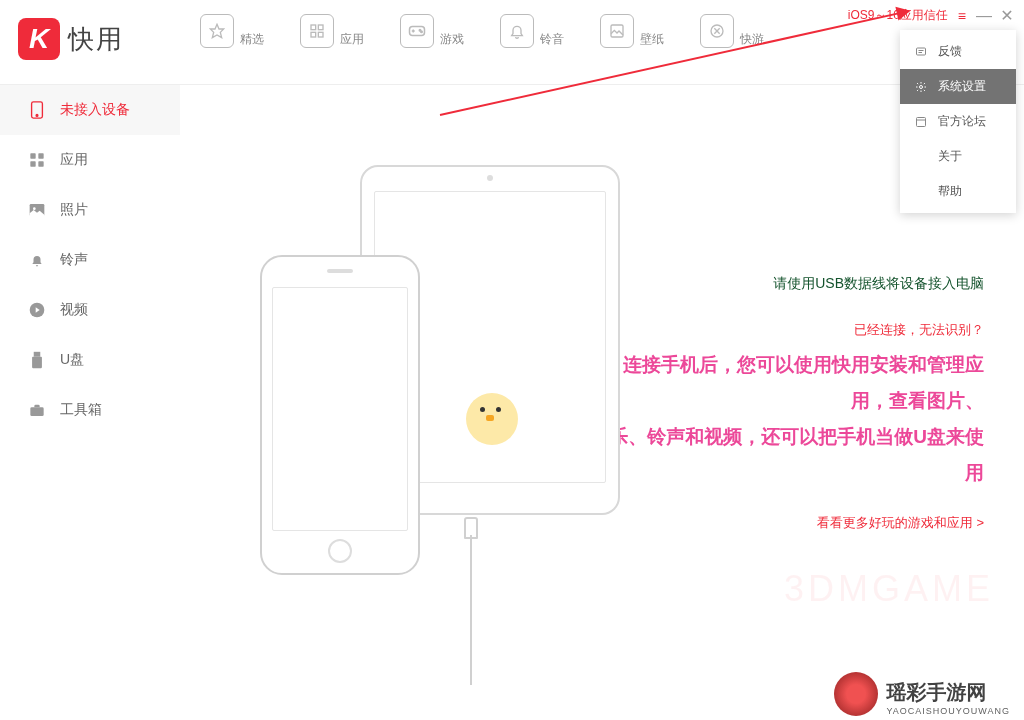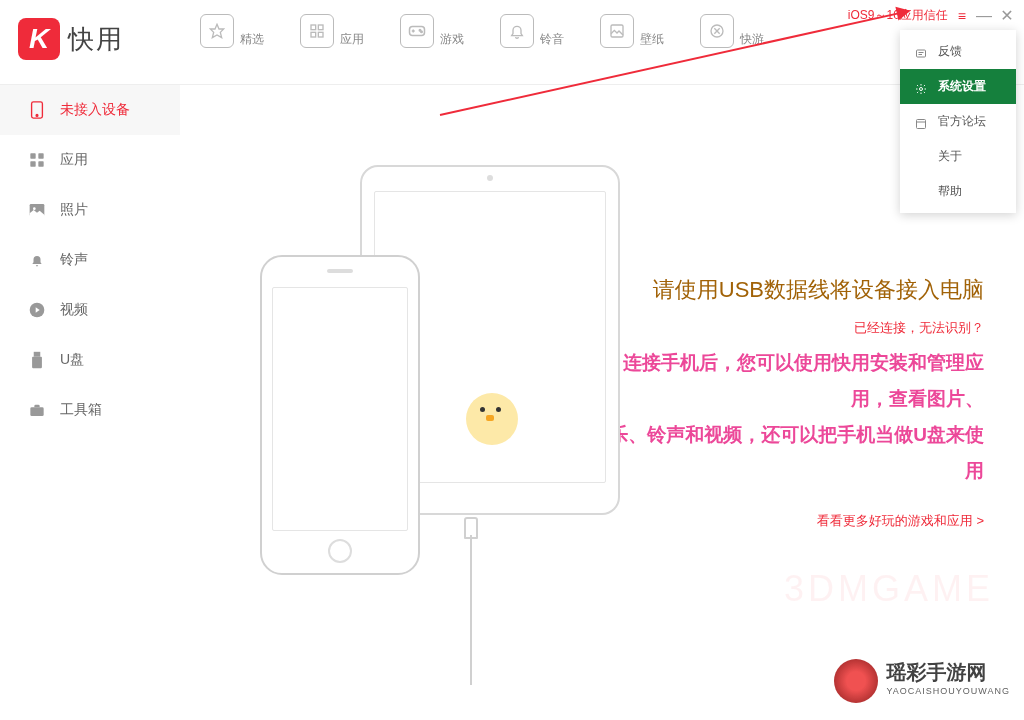--- a/index.html
+++ b/index.html
@@ -36,34 +36,34 @@
 .phone-screen { position:absolute; top:30px; left:10px; right:10px; bottom:42px; border:1px solid #e5e5e5; border-radius:2px; }
 .phone-home { position:absolute; bottom:10px; left:50%; transform:translateX(-50%); width:24px; height:24px; border:2px solid #ddd; border-radius:50%; }
 .chick { position:absolute; left:200px; top:220px; width:64px; height:64px; }
 .chick-body { width:52px; height:52px; background:#fde9a8; border-radius:50%; position:absolute; top:8px; left:6px; }
 .chick-eye { position:absolute; width:5px; height:5px; background:#333; border-radius:50%; top:22px; }
 .chick-eye.l{left:20px;} .chick-eye.r{left:36px;}
 .chick-beak { position:absolute; top:30px; left:26px; width:8px; height:6px; background:#f5a623; border-radius:2px; }
 .cable { position:absolute; left:210px; top:370px; width:2px; height:150px; background:#d0d0d0; }
 .cable-tip { position:absolute; left:204px; top:352px; width:14px; height:22px; border:2px solid #d0d0d0; border-radius:3px 3px 1px 1px; background:#fff; }
 .content-text { padding: 110px 40px 0 20px; }
-.main-title { font-size: 22px; color: #a16207; margin-bottom: 14px; }
+.main-title { font-size: 14px; color: #14532d; margin-bottom: 28px; }
 .link-red { color: #ef2b3a; font-size: 13px; margin-bottom: 8px; display: block; cursor: pointer; }
 .desc { font-size: 19px; color: #ec4899; line-height: 1.9; margin-bottom: 22px; font-weight: bold; }
 .link-red2 { color: #ef2b3a; font-size: 13px; cursor: pointer; }
 
 .dropdown { position: absolute; top: 30px; right: 8px; width: 116px; background: #fff; box-shadow: 0 2px 10px rgba(0,0,0,0.18); z-index: 50; padding: 4px 0; }
-.dd-item { display: flex; align-items: flex-end; gap: 10px; padding: 9px 14px; font-size: 12px; color: #555; cursor: pointer; }
-.dd-item.selected { background: #15803d; color: #fff; font-weight: bold; }
+.dd-item { display: flex; align-items: center; gap: 10px; padding: 9px 14px; font-size: 12px; color: #555; cursor: pointer; }
+.dd-item.selected { background: #737373; color: #fff; }
 .dd-icon { width: 14px; display:flex; justify-content:center; }
 
 .arrow-line { position: absolute; top: 114px; left: 440px; width: 480px; height: 2px; background: #ef2b3a; transform-origin: left center; transform: rotate(-12.5deg); z-index: 40; pointer-events:none; }
 .arrow-head { position:absolute; right:-2px; top:-6px; width:0; height:0; border-left:14px solid #ef2b3a; border-top:7px solid transparent; border-bottom:7px solid transparent; }
 
-.watermark { position:absolute; right:14px; bottom:17px; display:flex; align-items:flex-start; gap:8px; opacity:0.85; pointer-events:none; }
+.watermark { position:absolute; right:14px; bottom:4px; display:flex; align-items:flex-end; gap:8px; opacity:0.85; pointer-events:none; }
 .wm-logo { width:44px; height:44px; border-radius:50%; background: radial-gradient(circle,#e33 30%,#a11 70%); position:relative; }
 .wm-txt { display:flex; flex-direction:column; }
 .wm-main { font-size:20px; font-weight:bold; color:#222; }
 .wm-sub { font-size:9px; letter-spacing:1px; color:#444; }
 .faint-wm { position:absolute; right:30px; bottom:110px; font-size:36px; color:#ef2b3a; opacity:0.06; letter-spacing:4px; pointer-events:none; }
 svg { display:block; }
 </style>
 </head>
 <body>
 

